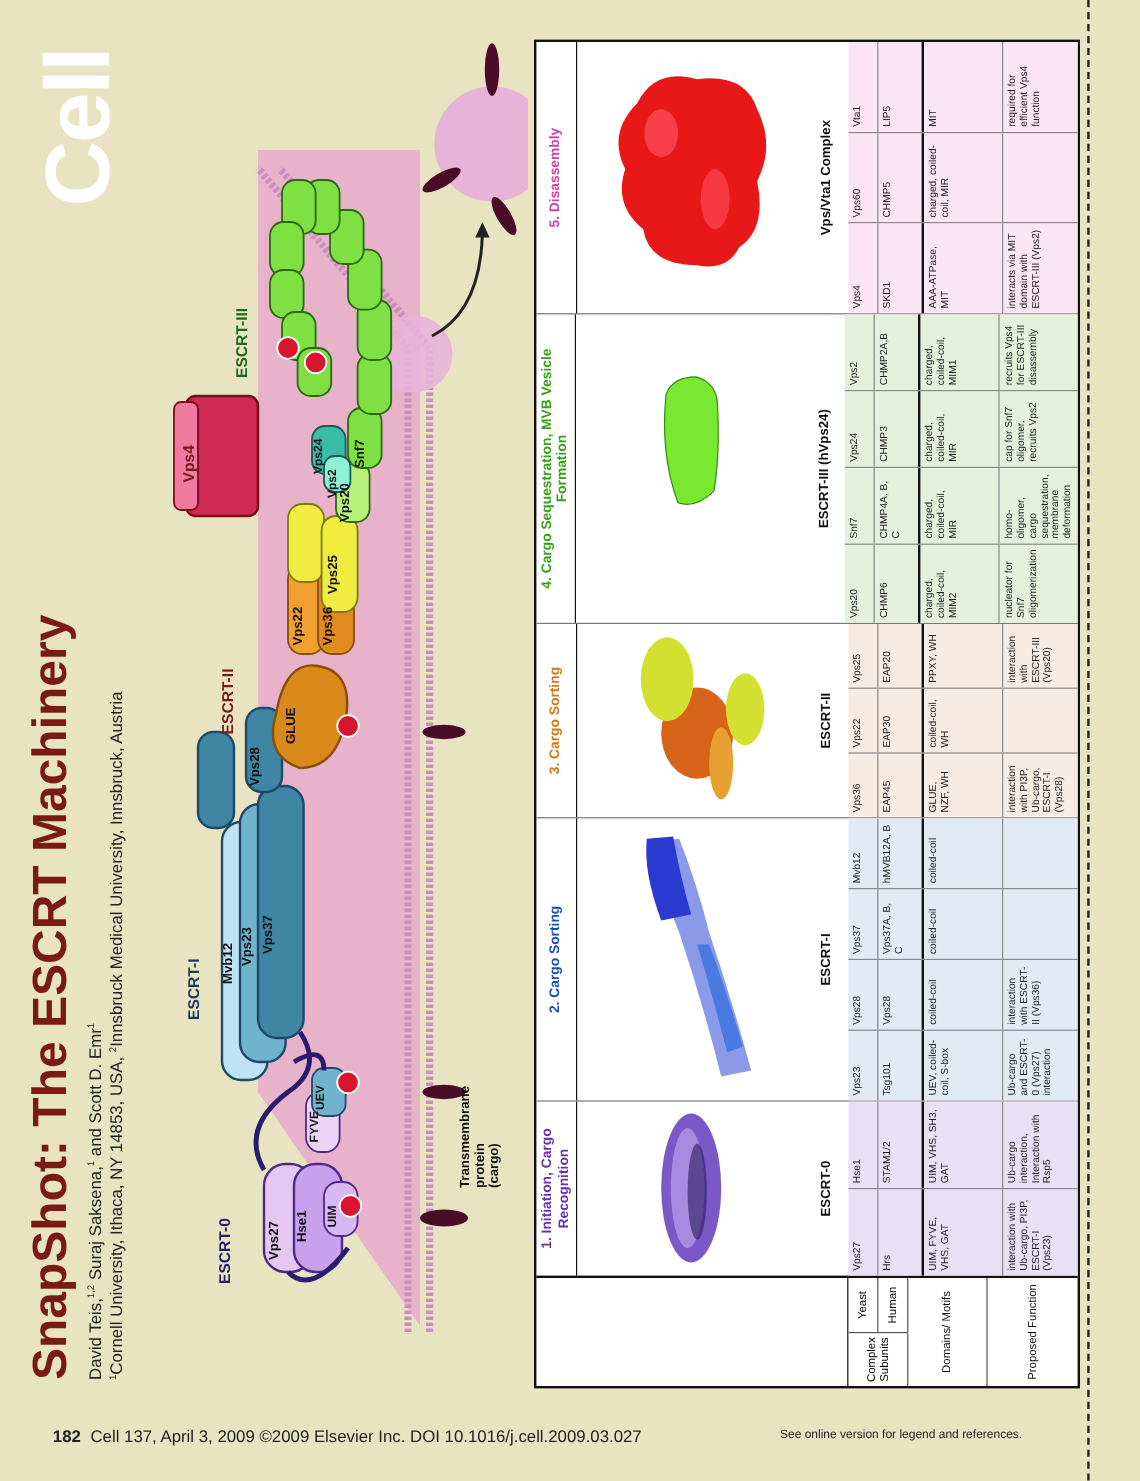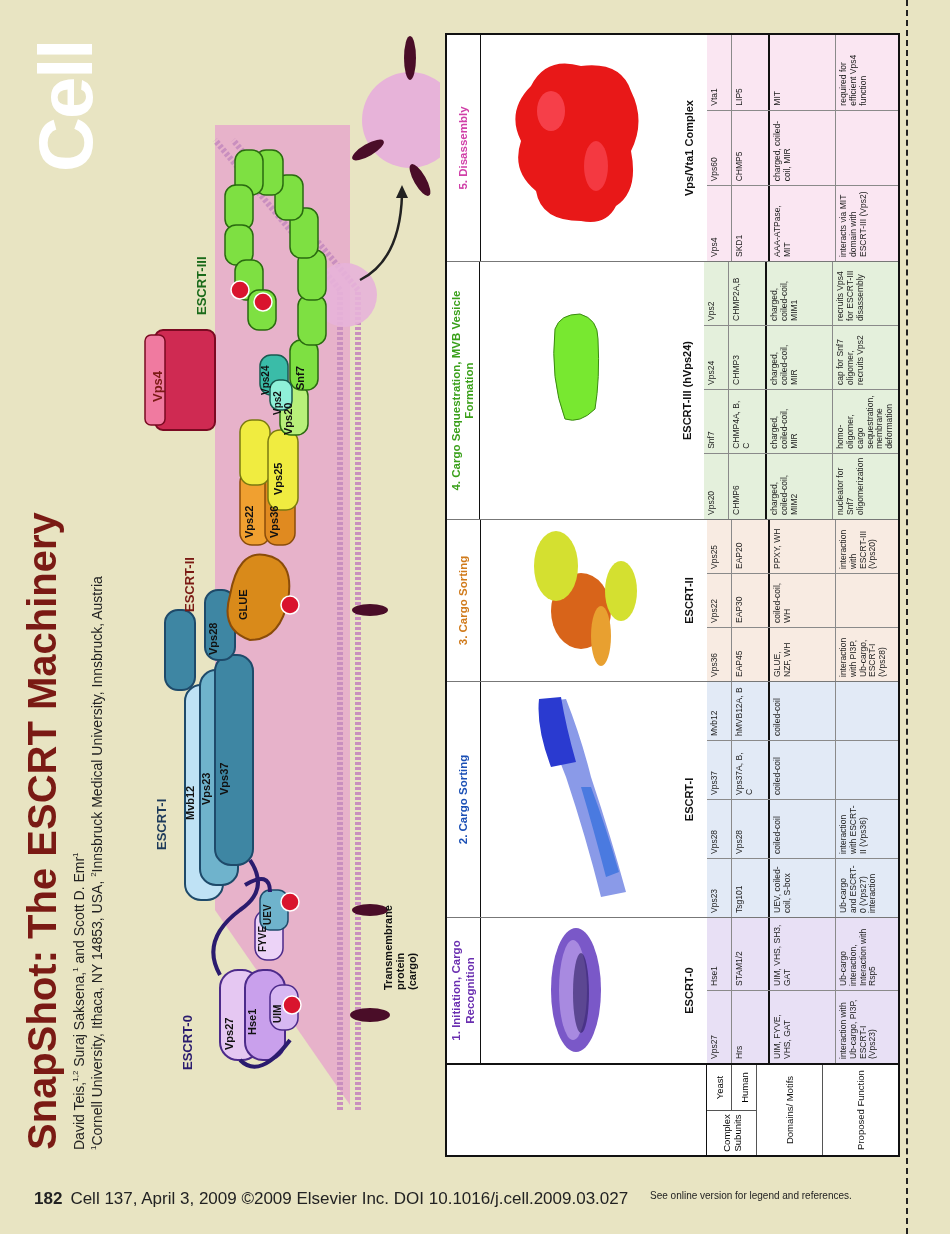--- a/index.html
+++ b/index.html
@@ -8,21 +8,21 @@
 
   
   .rot { position: absolute; transform-origin: 0 0; transform: rotate(-90deg); white-space: nowrap; }
   .cell-logo { left: 28px; top: 172px; font-size: 76px; font-weight: 700; color: #ffffff; letter-spacing: -2px; line-height: 1; }
   .main-title { left: 22px; top: 1150px; font-size: 40px; font-weight: 700; color: #7a1a14; line-height: 1; }
   .authors { left: 72px; top: 1150px; font-size: 14px; color: #222; line-height: 1; }
   .affil { left: 90px; top: 1150px; font-size: 14px; color: #222; line-height: 1; }
   sup { font-size: 8px; }
 
   
-  .footer-left { position: absolute; left: 34px; top: 1189px; font-size: 17px; color: #222; }
+  .footer-left { position: absolute; left: 44px; top: 1189px; font-size: 14px; color: #222; }
   .footer-left b { font-weight: 700; margin-right: 8px; }
   .footer-right { position: absolute; left: 650px; top: 1190px; font-size: 10px; color: #222; }
   .dash-line { position: absolute; left: 906px; top: 0; width: 0; height: 1234px; border-left: 2px dashed #222; }
 
   
   .diagram { position: absolute; left: 120px; top: 30px; width: 320px; height: 1130px; }
   .lbl { position: absolute; transform-origin: 0 0; transform: rotate(-90deg); white-space: nowrap; font-weight: 700; }
 
   
   .table-wrap { position: absolute; left: 445px; top: 33px; width: 455px; height: 1124px; }

